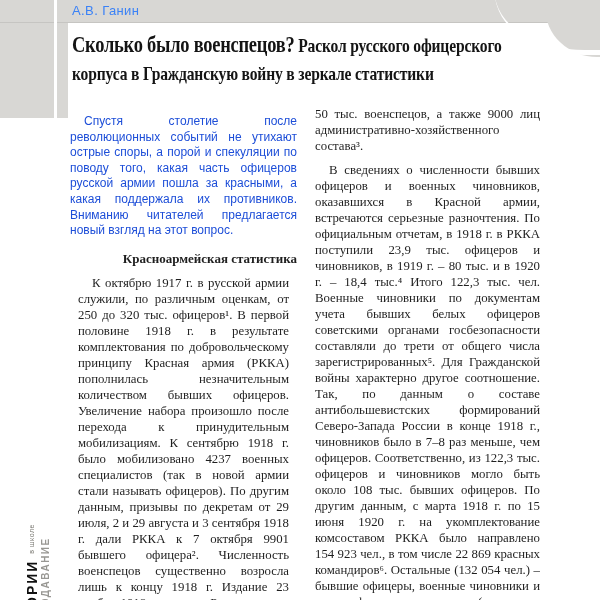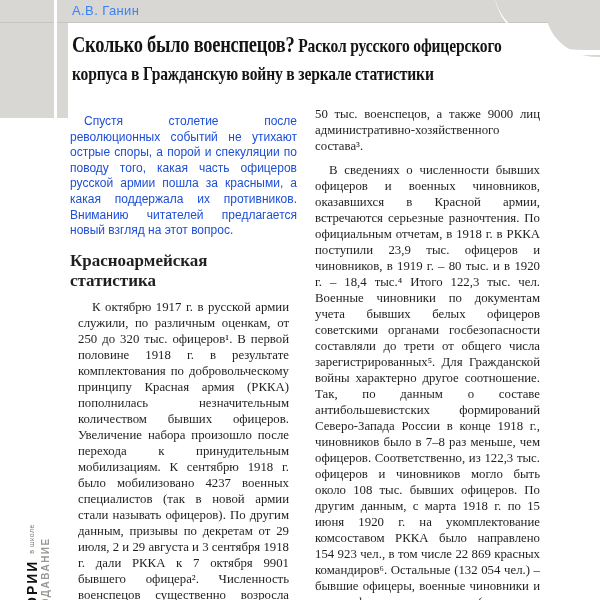--- a/index.html
+++ b/index.html
@@ -44,21 +44,21 @@
   .t-small { font-size:19px;  letter-spacing:-0.2px; }
   
   .col { position:absolute; top:98px; text-align:justify; }
   .col-left  { left:70px;  width:227px; }
   .col-right { left:307px; width:241px; }
   .intro {
     font-family:"Liberation Sans", sans-serif; font-size:12px; line-height:15.6px;
     color:#1d4ed8; text-indent:14px; margin:16px 0 12px 0;
   }
   .sec-head {
-    font-size:17px; font-weight:bold; text-align:left; margin:0 0 3px 0;
+    font-size:13px; font-weight:bold; text-align:right; margin:0 0 3px 0;
   }
   .body-p {
     font-size:12.8px; line-height:16px; text-indent:14px; margin:8px;
   }
   .body-p.noindent { text-indent:0; }
   
   .vlogo {
     position:absolute; left:24px; top:492px; height:150px;
     writing-mode:vertical-rl; transform:rotate(180deg);
   }

